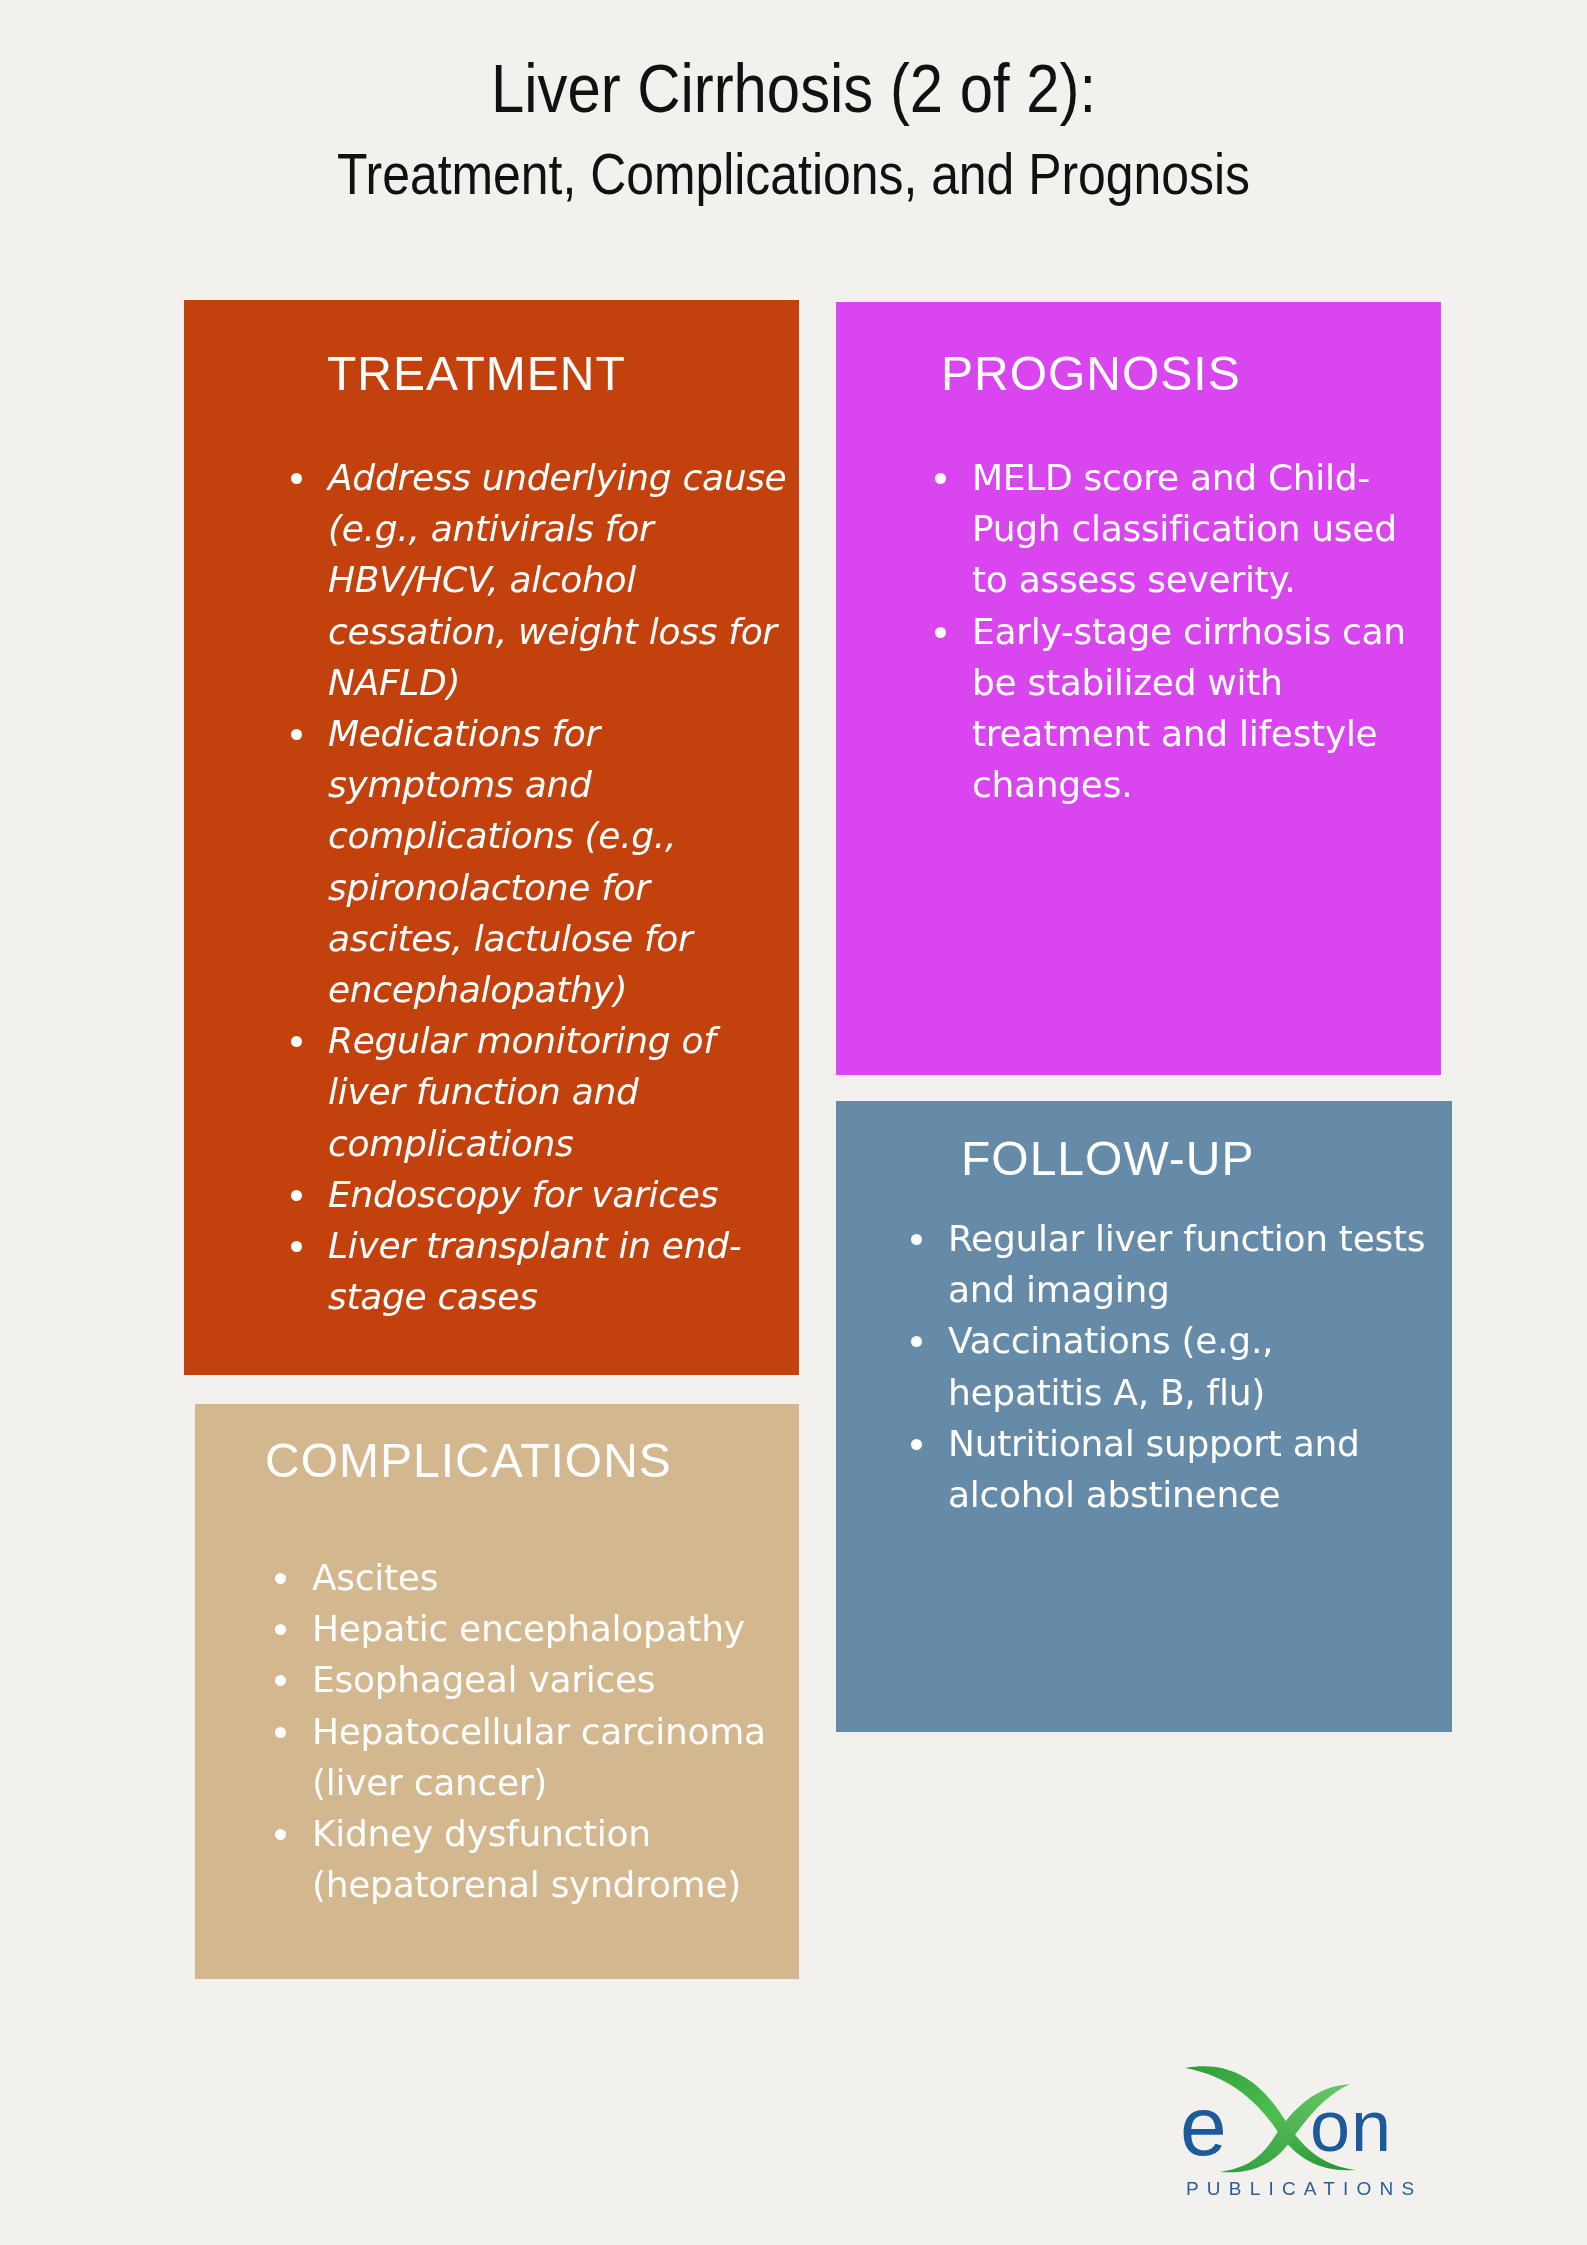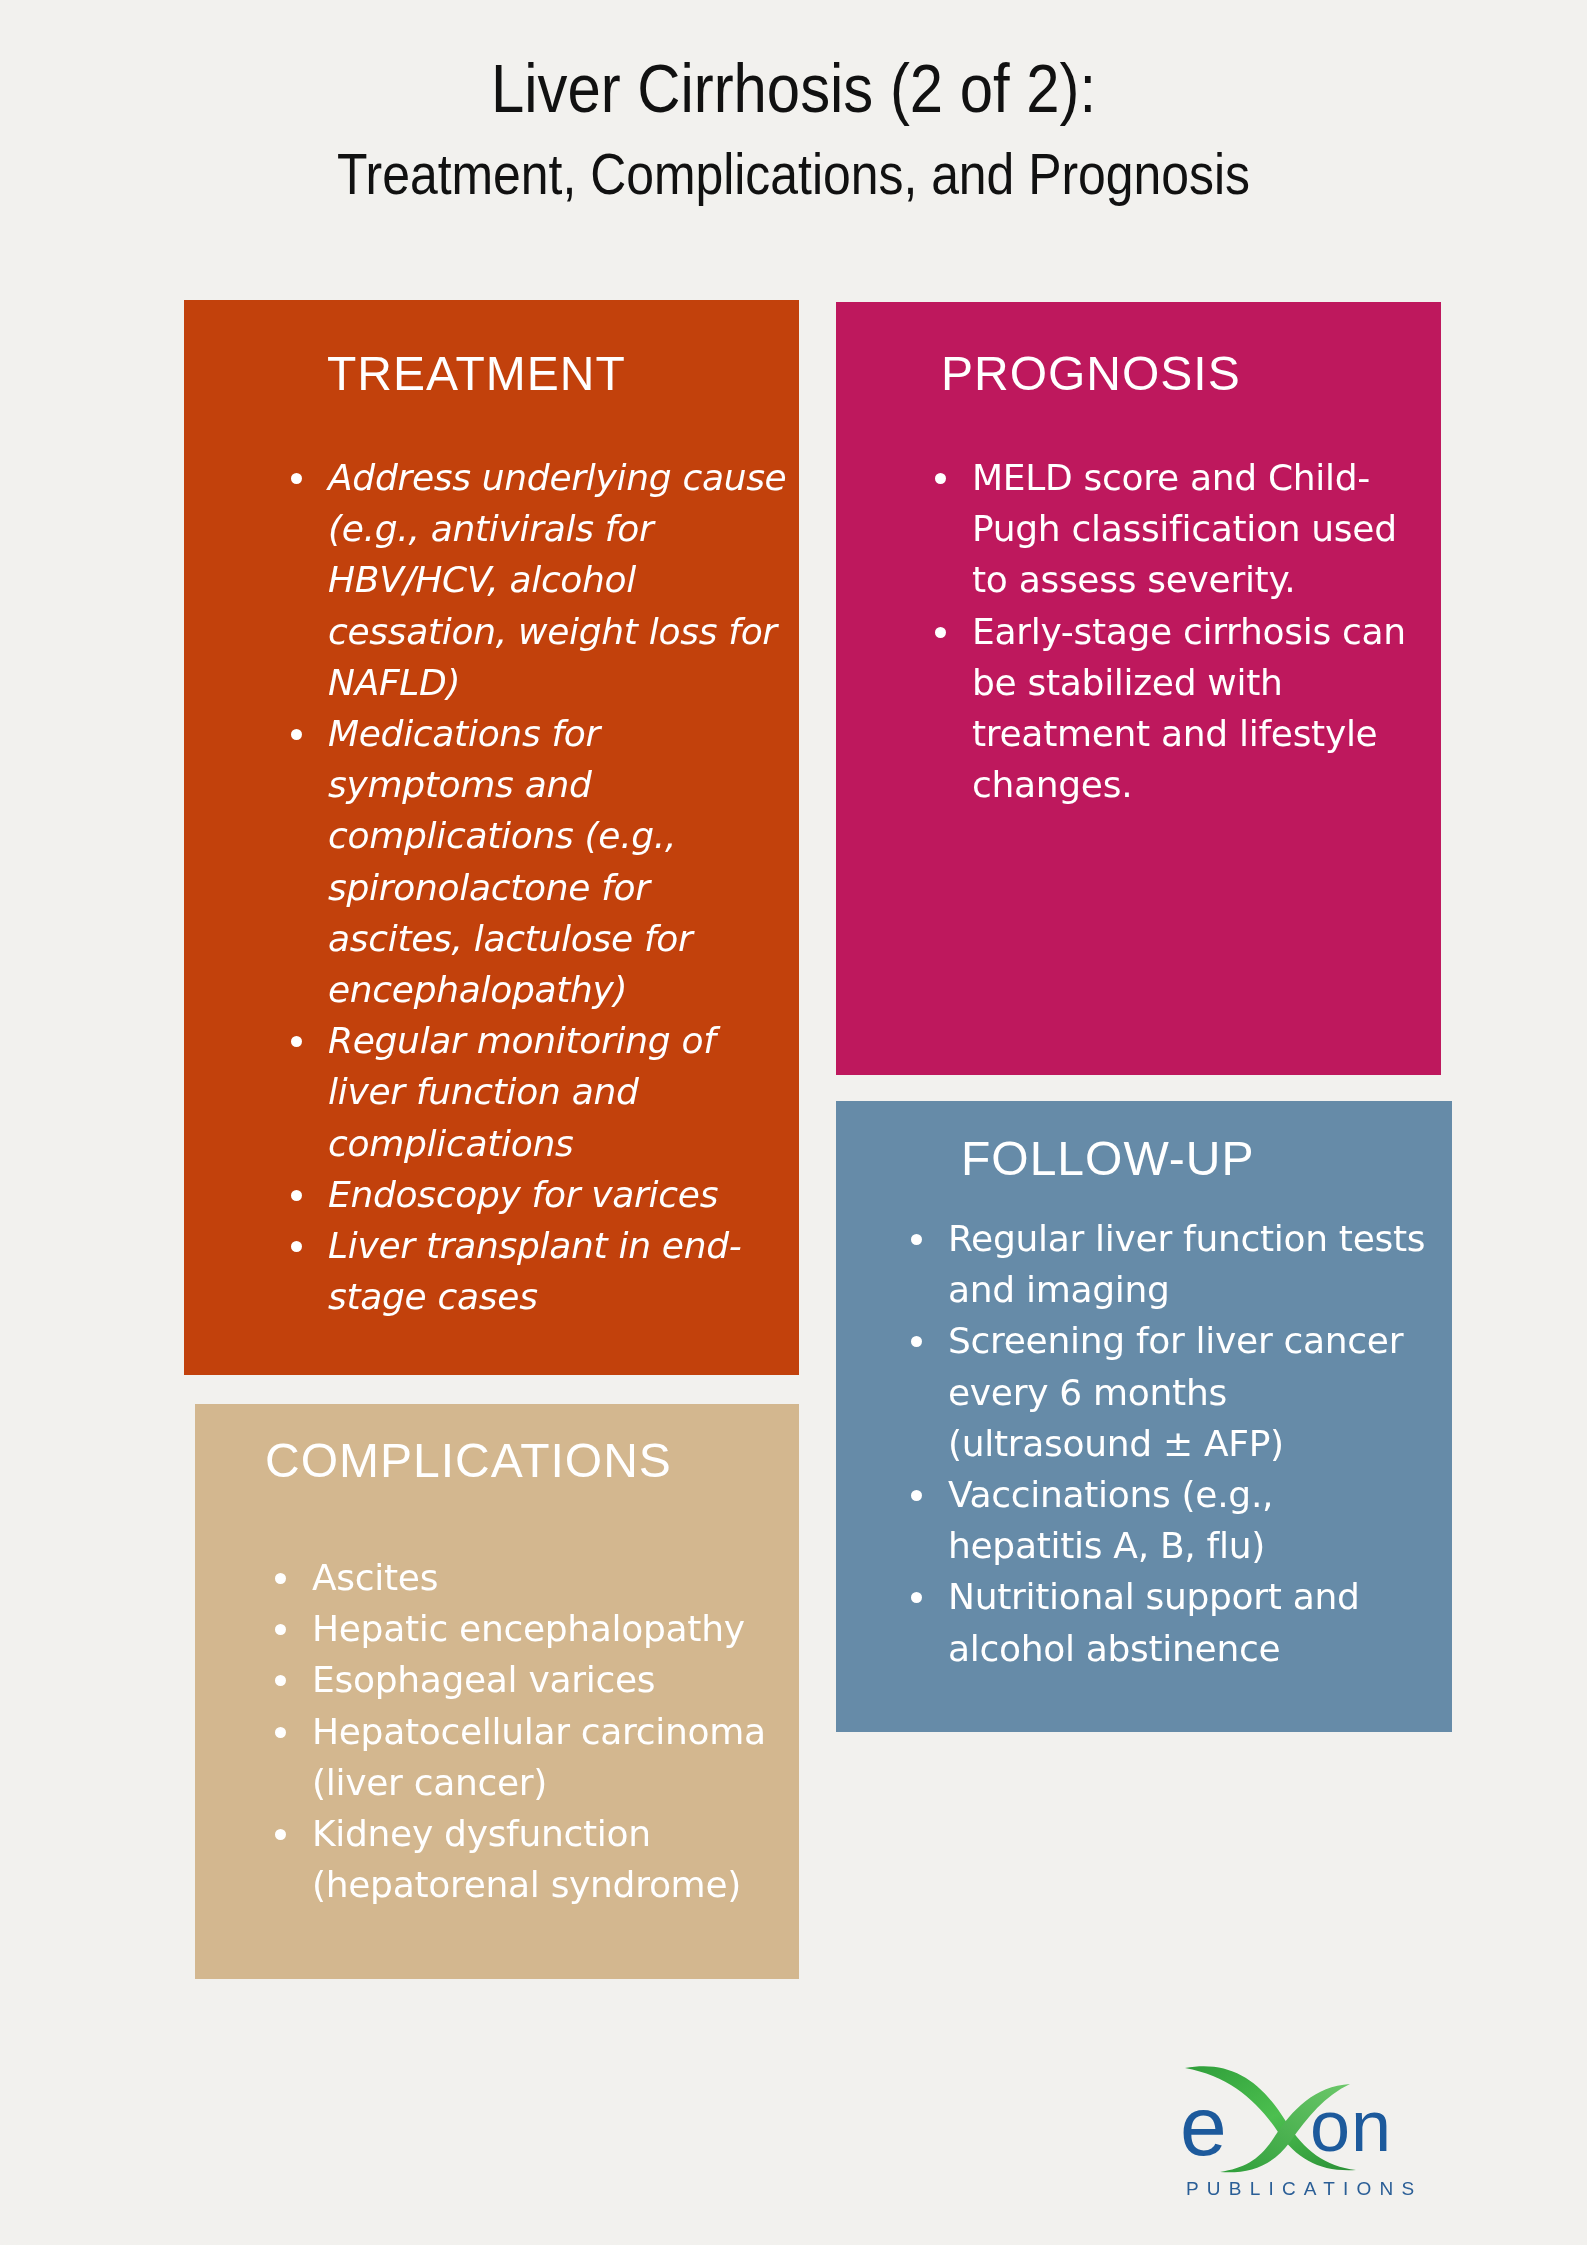--- a/index.html
+++ b/index.html
@@ -88,44 +88,40 @@
         <span class="bullet"></span>
         <span class="txt">Endoscopy for varices</span>
       </li>
     <li>
         <span class="bullet"></span>
         <span class="txt">Liver transplant in end-stage cases</span>
       </li>
   </ul>
 </section>
 
-<section class="card" id="prognosis" style="background:#be185d;">
+<section class="card" id="prognosis" style="background:#d946ef;">
   <h2>PROGNOSIS</h2>
   <ul>
     <li>
         <span class="bullet"></span>
         <span class="txt">MELD score and Child-Pugh classification used to assess severity.</span>
       </li>
     <li>
         <span class="bullet"></span>
         <span class="txt">Early-stage cirrhosis can be stabilized with treatment and lifestyle changes.</span>
       </li>
   </ul>
 </section>
 
 <section class="card" id="followup" style="background:#668ba8;">
   <h2>FOLLOW-UP</h2>
   <ul>
     <li>
         <span class="bullet"></span>
         <span class="txt">Regular liver function tests and imaging</span>
-      </li>
-    <li>
-        <span class="bullet"></span>
-        <span class="txt">Screening for liver cancer every 6 months (ultrasound ± AFP)</span>
       </li>
     <li>
         <span class="bullet"></span>
         <span class="txt">Vaccinations (e.g., hepatitis A, B, flu)</span>
       </li>
     <li>
         <span class="bullet"></span>
         <span class="txt">Nutritional support and alcohol abstinence</span>
       </li>
   </ul>

